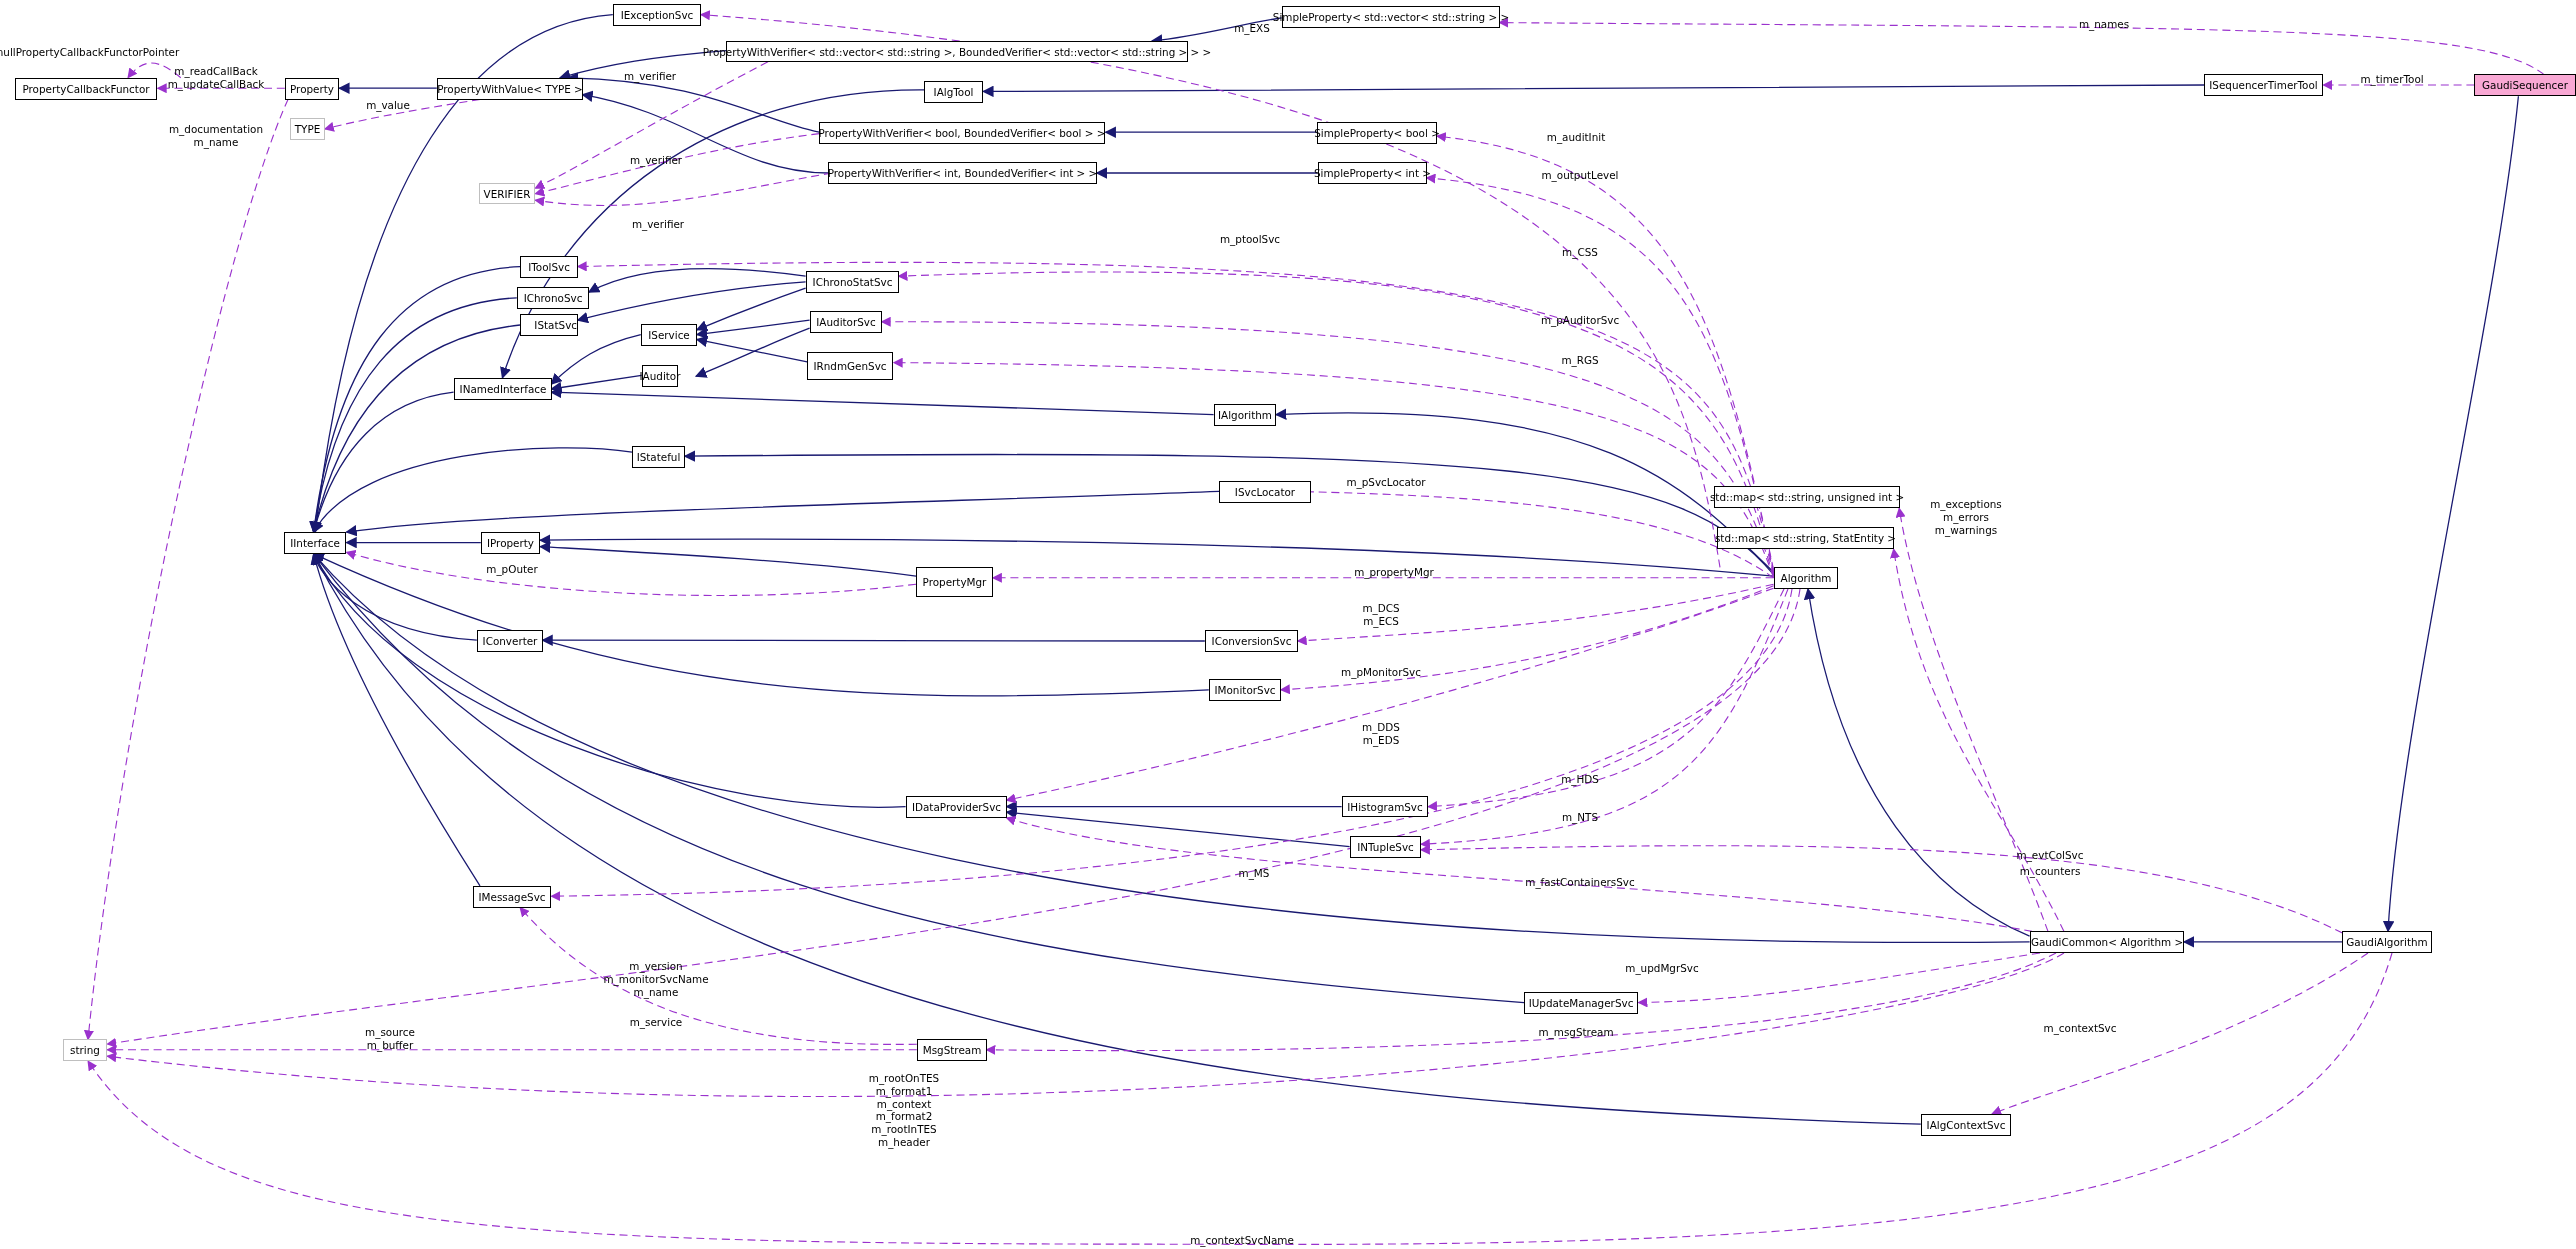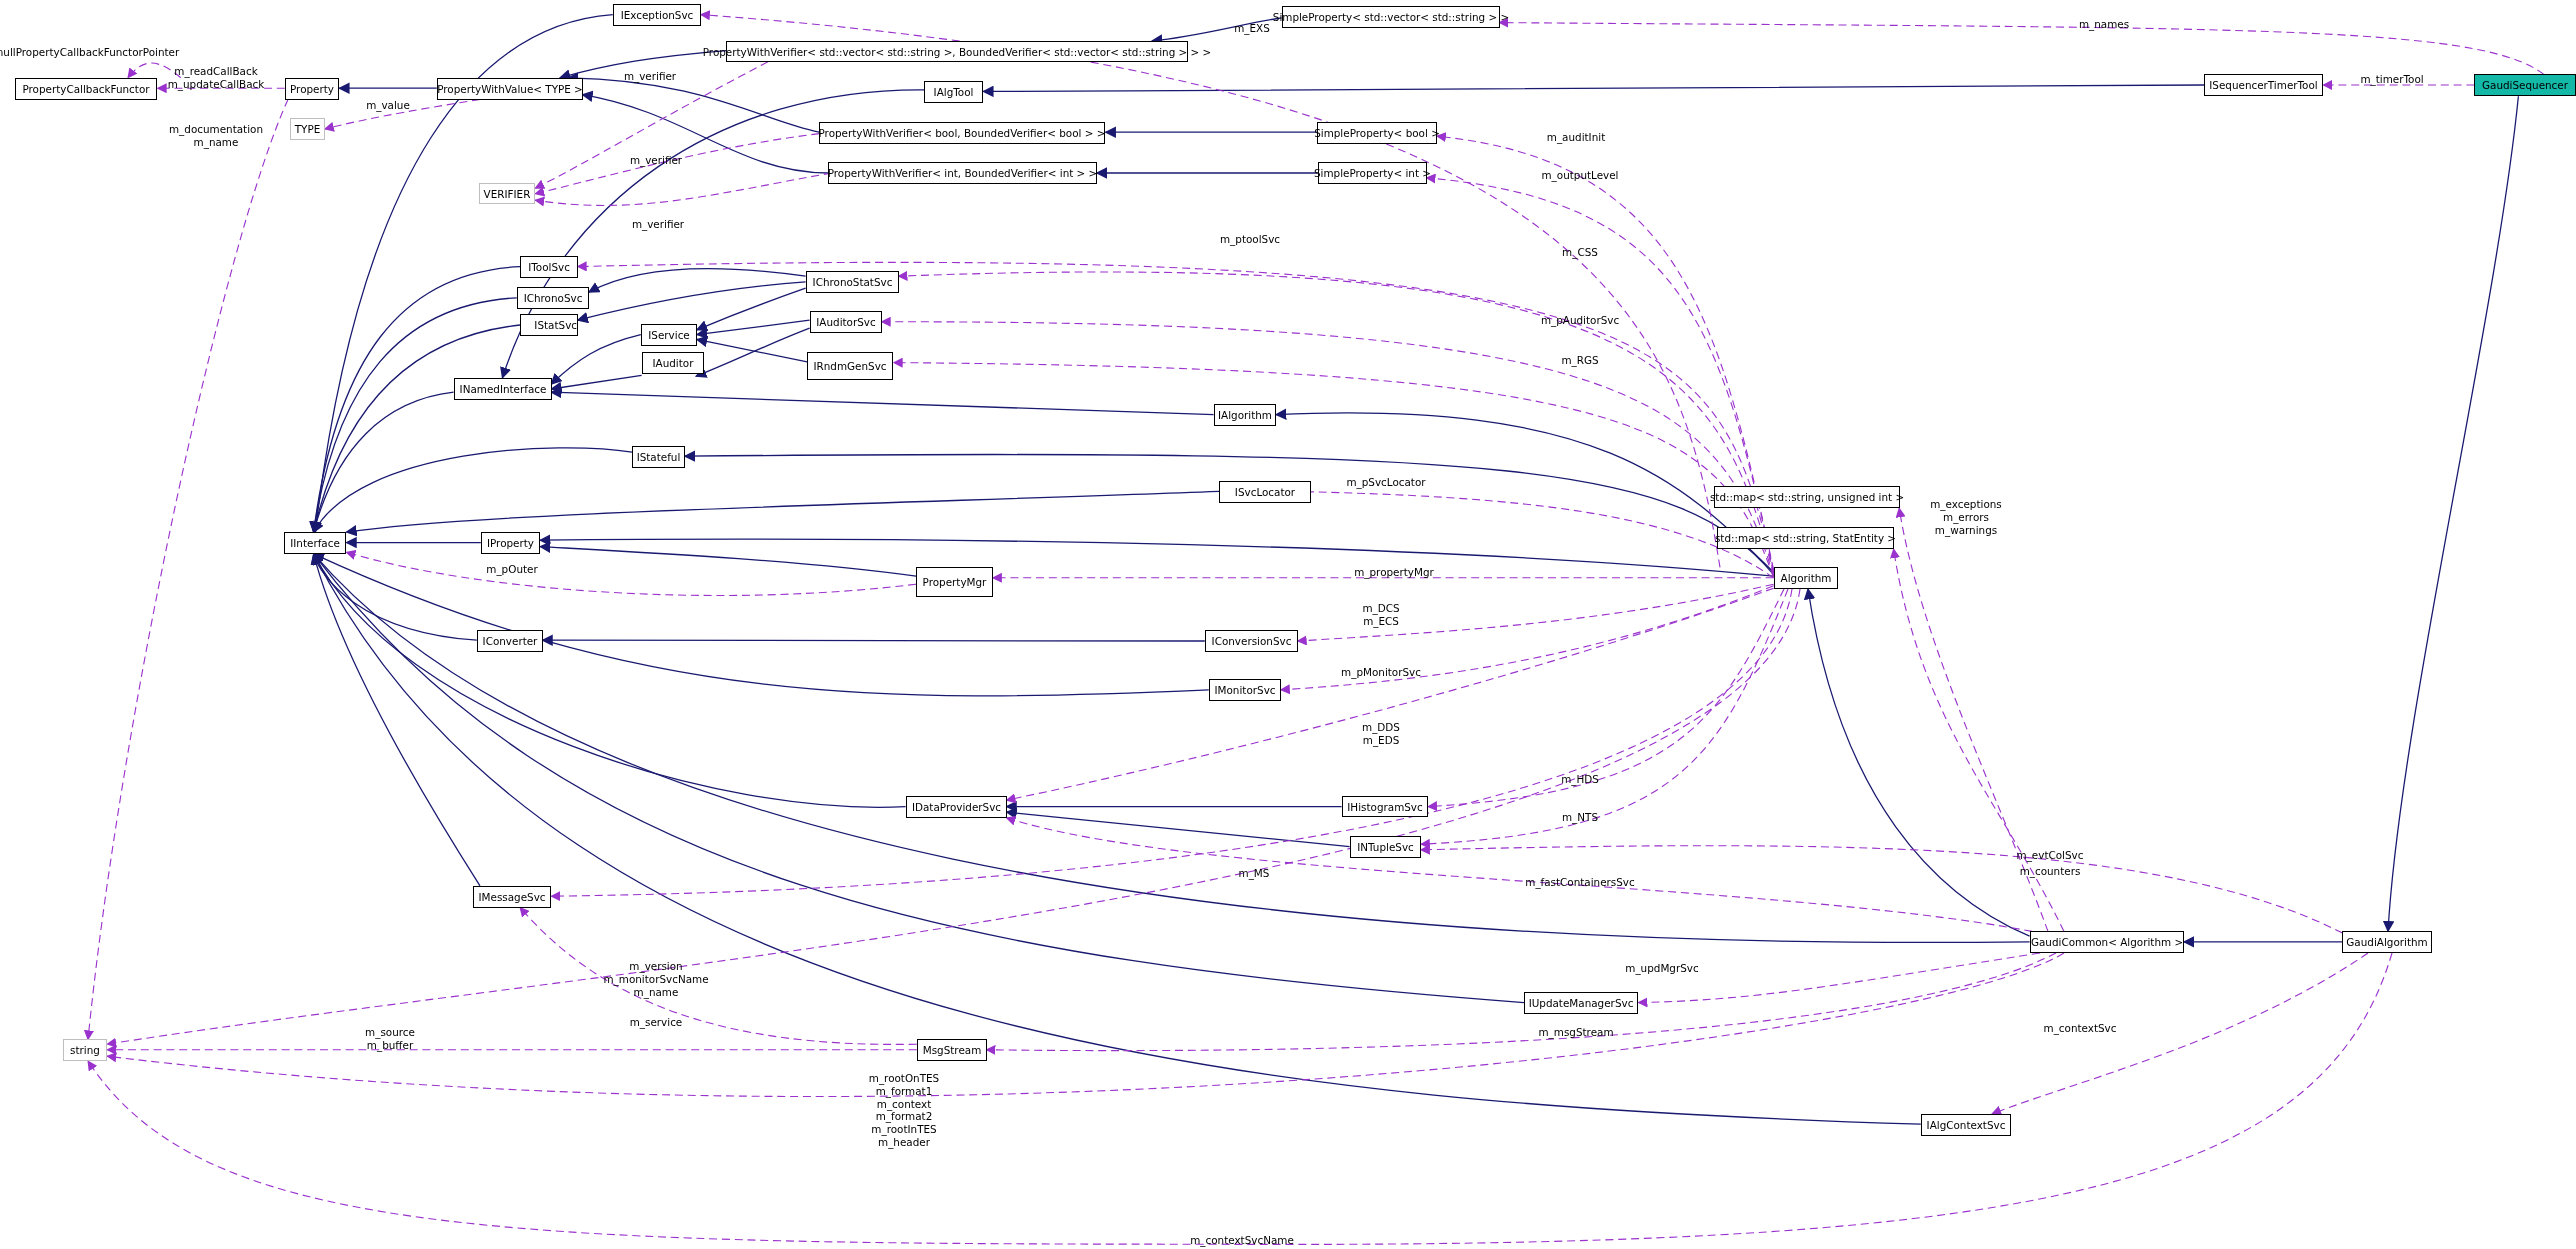--- a/index.html
+++ b/index.html
@@ -3,21 +3,21 @@
 <meta charset="utf-8">
 <style>
   html, body { margin: 0; padding: 0; background: #ffffff; }
   body { width: 2576px; height: 1250px; position: relative; overflow: hidden;
          font-family: "DejaVu Sans", "Liberation Sans", sans-serif; }
   #edges { position: absolute; left: 0; top: 0; width: 2576px; height: 1250px; }
   .node { position: absolute; box-sizing: border-box; border: 1.6px solid #000000;
           background: #ffffff; display: flex; align-items: center; justify-content: center;
           font-size: 10.4px; color: #000; white-space: nowrap; cursor: pointer; }
   .node.gray-border { border-color: #bfbfbf; }
-  .node.selected { background: #14b8a6; }
+  .node.selected { background: #f9a8d4; }
   .elabel { position: absolute; font-size: 10.4px; color: #000; white-space: pre; text-align: center;
             line-height: 12.8px; transform: translate(-50%, 0); }
 </style>
 </head>
 <body>
 
 <svg id="edges" xmlns="http://www.w3.org/2000/svg" viewBox="0 0 3220 1562" width="2576" height="1250">
   <defs>
     <marker id="arrow-inherit" viewBox="0 0 10 10" refX="9" refY="5" markerWidth="9" markerHeight="9" orient="auto-start-reverse">
       <path d="M0,0 L10,5 L0,10 z" fill="#191970"></path>
@@ -161,21 +161,21 @@
     </div>
     <div class="node" style="left: 517px; top: 287px; width: 72px; height: 21.6px;">
       <span>IChronoSvc</span>
     </div>
     <div class="node" style="left: 520px; top: 314px; width: 58px; height: 21.6px; justify-content: flex-end;">
       <span>IStatSvc</span>
     </div>
     <div class="node" style="left: 641px; top: 324px; width: 56px; height: 21.6px;">
       <span>IService</span>
     </div>
-    <div class="node" style="left: 642px; top: 352px; width: 62px; height: 21.6px;">
+    <div class="node" style="left: 642px; top: 365px; width: 36px; height: 21.6px;">
       <span>IAuditor</span>
     </div>
     <div class="node" style="left: 454px; top: 378px; width: 98px; height: 21.6px;">
       <span>INamedInterface</span>
     </div>
     <div class="node" style="left: 806px; top: 271px; width: 93px; height: 21.6px;">
       <span>IChronoStatSvc</span>
     </div>
     <div class="node" style="left: 810px; top: 311px; width: 72px; height: 21.6px;">
       <span>IAuditorSvc</span>

